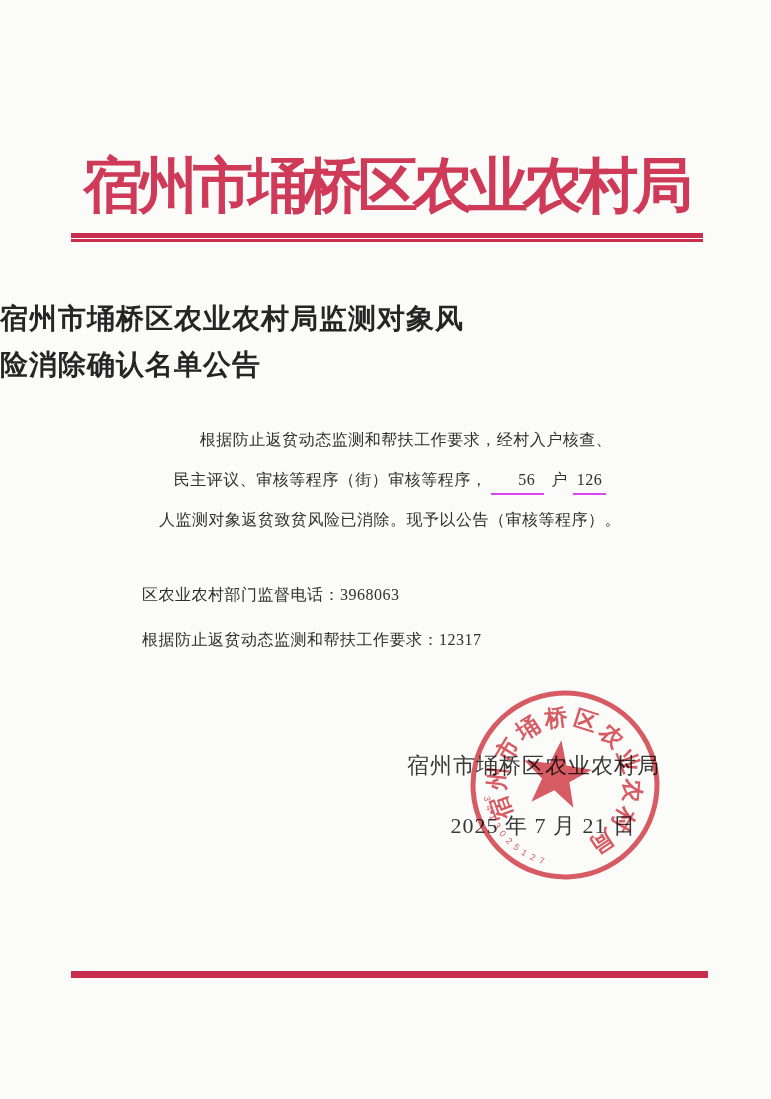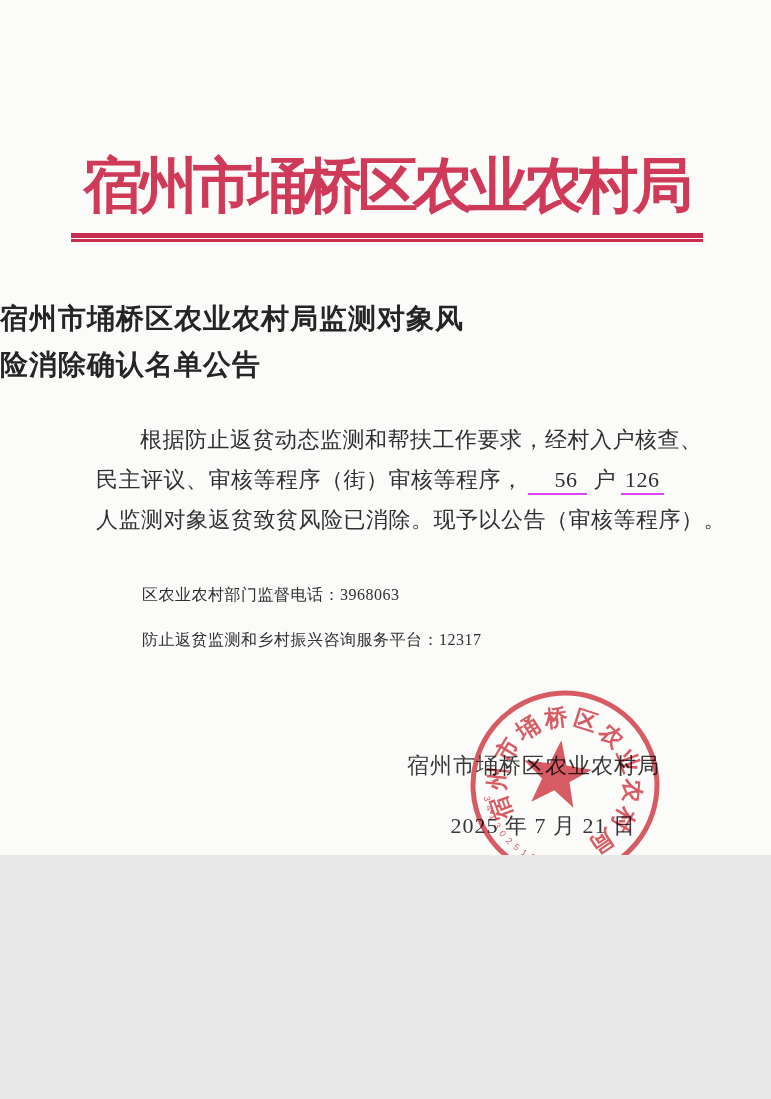--- a/index.html
+++ b/index.html
@@ -4,21 +4,21 @@
 <style>
   :root{
     --header-red:#cf3a58;
     --rule-red:#c82f4e;
     --seal-red:#d6454e;
     --ink:#303030;
   }
   html,body{margin:0;padding:0;background:#e8e8e8;}
   .page{
     position:relative;
-    width:771px;height:855px;
+    width:771px;height:1099px;
     margin:0 auto;
     background:#fbfbfa;
     overflow:hidden;
     font-family:"Liberation Serif","DejaVu Serif",serif;
     color:var(--ink);
   }
   .letterhead{
     position:absolute;top:146px;left:0;width:100%;
     text-align:center;
     font-size:60px;font-weight:bold;
@@ -35,24 +35,25 @@
   }
   .doc-title{
     position:absolute;top:296px;left:0;width:100%;
     margin:0;
     font-size:28px;font-weight:bold;
     line-height:46px;
     letter-spacing:1px;
     color:#252525;
   }
   .body-para{
-    position:absolute;top:420px;left:96px;width:628px;
-    font-size:22px;line-height:40px;
+    position:absolute;top:420px;left:76px;width:628px;
+    font-size:16px;line-height:40px;
     letter-spacing:.5px;
     color:var(--ink);
+    text-align:center;
   }
   .body-line{white-space:nowrap;}
   .body-line.indent{text-indent:2em;}
   .u{
     border-bottom:2px solid #d946ef;
     display:inline-block;
     line-height:24px;
   }
   .u.households{padding:0 9px 1px 27px;margin-left:4px;}
   .u.persons{padding:0 4px 1px 4px;}
@@ -114,21 +115,21 @@
   <div class="body-para">
     <div class="body-line indent">根据防止返贫动态监测和帮扶工作要求，经村入户核查、</div>
     <div class="body-line">
       <span>民主评议、审核等程序（街）审核等程序，</span><span class="u households">56</span><span class="unit-gap">户</span><span class="u persons">126</span>
     </div>
     <div class="body-line">人监测对象返贫致贫风险已消除。现予以公告（审核等程序）。</div>
   </div>
 
   <div class="contacts">
     <p><span>区农业农村部门监督电话：</span><span>3968063</span></p>
-    <p><span>防止返贫监测和乡村振兴咨询服务平台：</span><span>12317</span></p>
+    <p><span>根据防止返贫动态监测和帮扶工作要求：</span><span>12317</span></p>
   </div>
 
   <div class="sign-block">
     <div class="sign-org">宿州市埇桥区农业农村局</div>
     <div class="sign-date">2025 年 7 月 21 日</div>
   </div>
 
   <svg class="seal" viewBox="0 0 200 200" xmlns="http://www.w3.org/2000/svg">
     <g transform="rotate(18 100 100)">
       <circle class="seal-ring" cx="100" cy="100" r="92"></circle>

